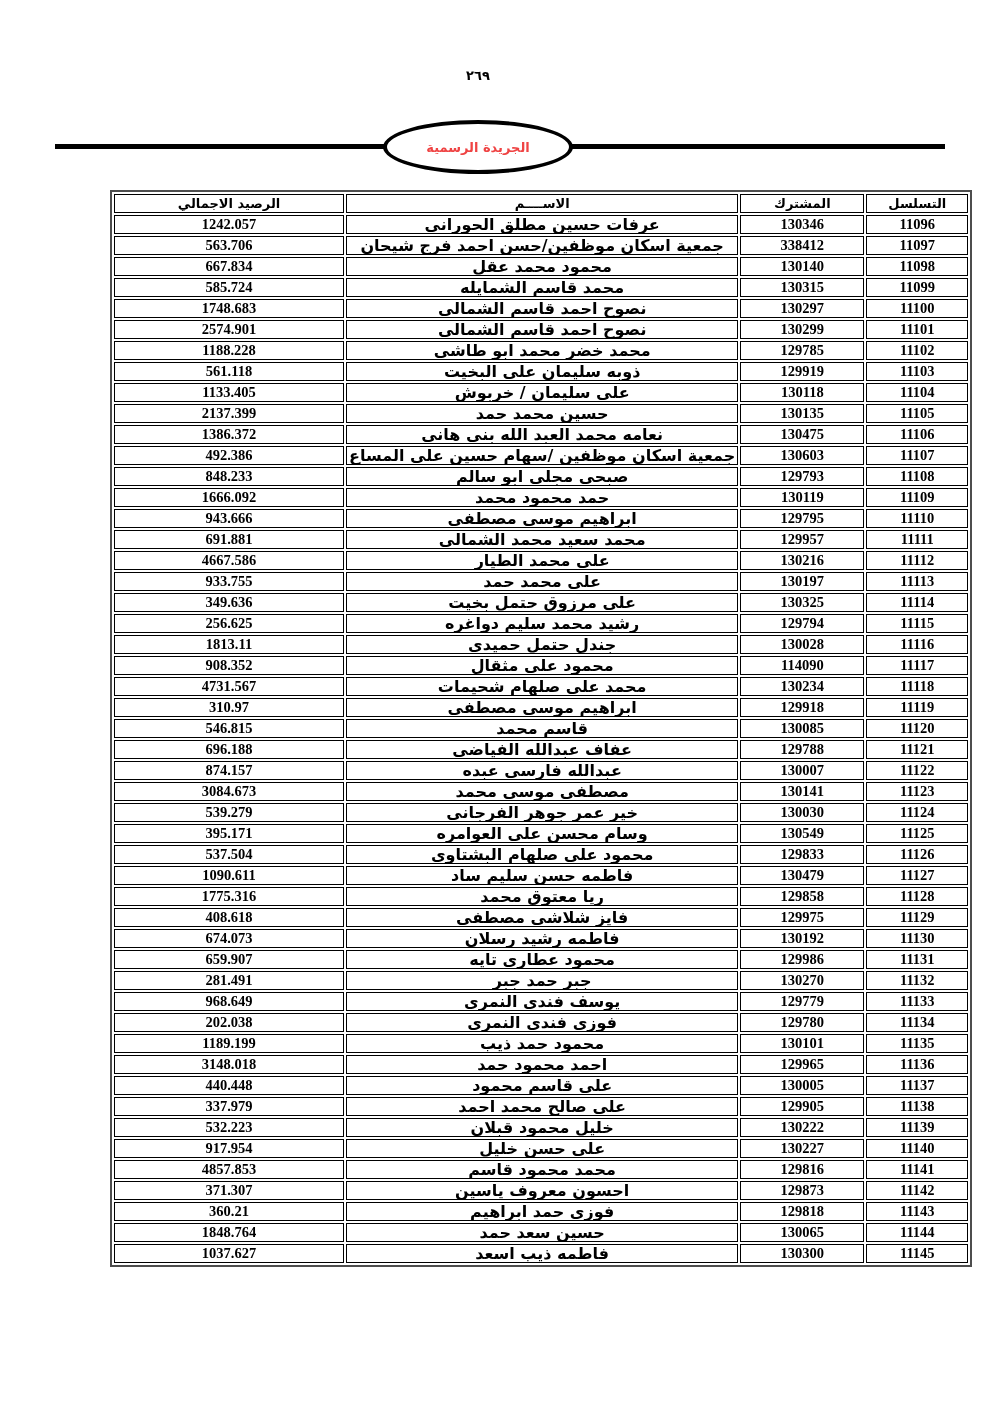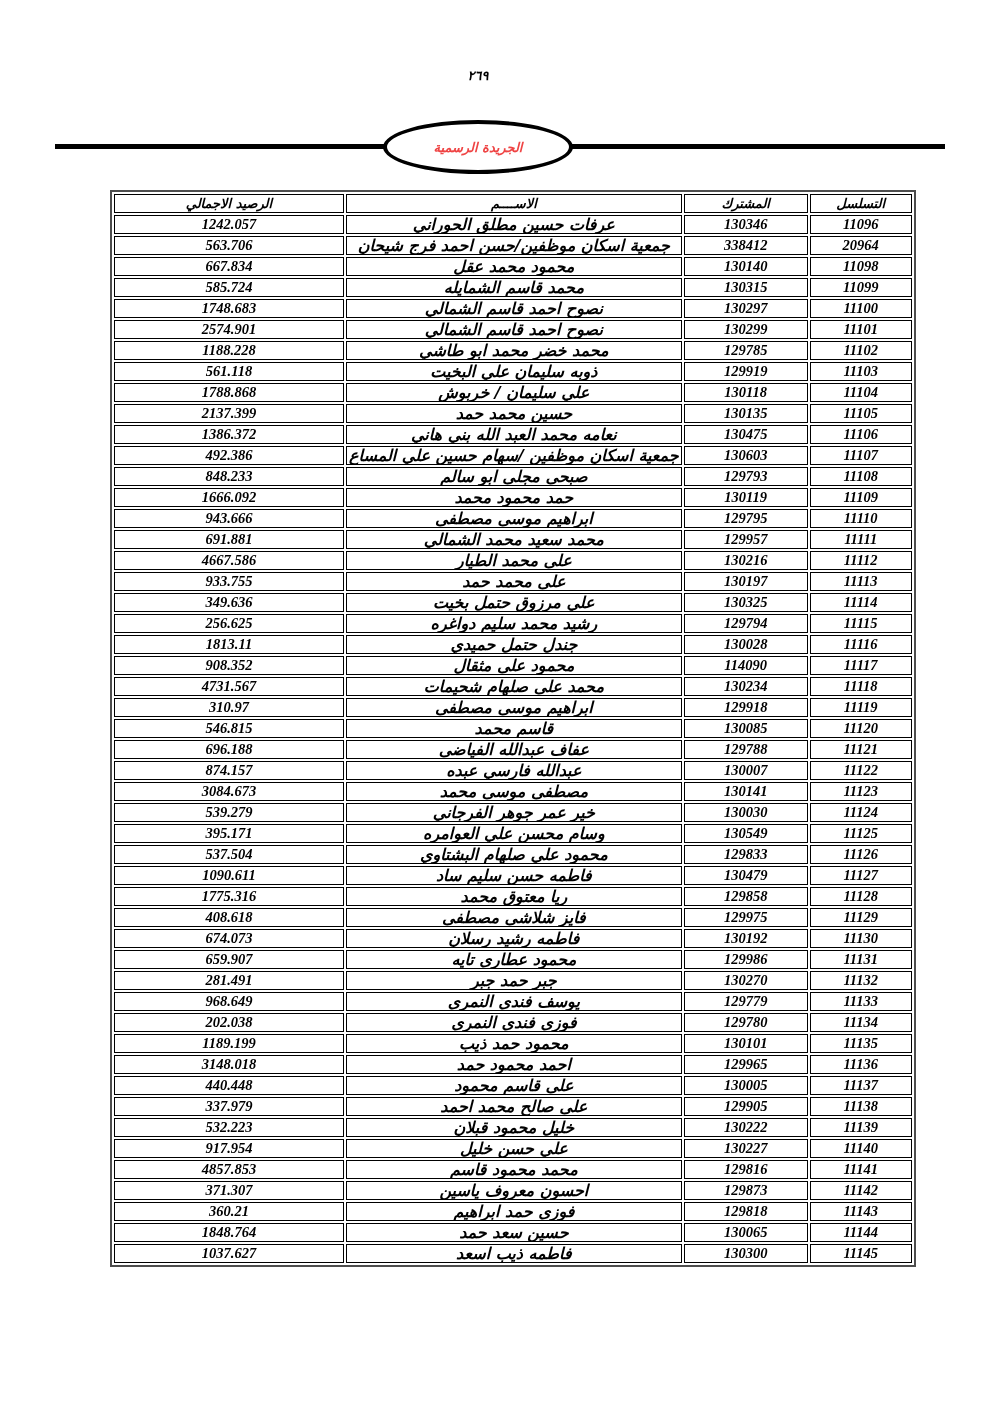--- a/index.html
+++ b/index.html
@@ -7,21 +7,20 @@
     padding: 0;
     background: #ffffff;
   }
   .page {
     position: relative;
     width: 1000px;
     height: 1414px;
     background: #ffffff;
     font-family: "DejaVu Sans", sans-serif;
     overflow: hidden;
-    font-style: italic;
   }
   .page-number {
     position: absolute;
     top: 68px;
     left: 373px;
     width: 210px;
     text-align: center;
     font-size: 42px;
     font-weight: bold;
     color: #000;
@@ -126,21 +125,21 @@
         </tr>
       </thead>
       <tbody>
           <tr>
             <td class="col-serial num">11096</td>
             <td class="col-subscriber num">130346</td>
             <td class="col-name arabic-text">عرفات حسين مطلق الحوراني</td>
             <td class="col-balance num">1242.057</td>
           </tr>
           <tr>
-            <td class="col-serial num">20964</td>
+            <td class="col-serial num">11097</td>
             <td class="col-subscriber num">338412</td>
             <td class="col-name arabic-text">جمعية اسكان موظفين/حسن احمد فرج شيحان</td>
             <td class="col-balance num">563.706</td>
           </tr>
           <tr>
             <td class="col-serial num">11098</td>
             <td class="col-subscriber num">130140</td>
             <td class="col-name arabic-text">محمود محمد عقل</td>
             <td class="col-balance num">667.834</td>
           </tr>
@@ -171,21 +170,21 @@
           <tr>
             <td class="col-serial num">11103</td>
             <td class="col-subscriber num">129919</td>
             <td class="col-name arabic-text">ذوبه سليمان علي البخيت</td>
             <td class="col-balance num">561.118</td>
           </tr>
           <tr>
             <td class="col-serial num">11104</td>
             <td class="col-subscriber num">130118</td>
             <td class="col-name arabic-text">علي سليمان / خربوش</td>
-            <td class="col-balance num">1788.868</td>
+            <td class="col-balance num">1133.405</td>
           </tr>
           <tr>
             <td class="col-serial num">11105</td>
             <td class="col-subscriber num">130135</td>
             <td class="col-name arabic-text">حسين محمد حمد</td>
             <td class="col-balance num">2137.399</td>
           </tr>
           <tr>
             <td class="col-serial num">11106</td>
             <td class="col-subscriber num">130475</td>

